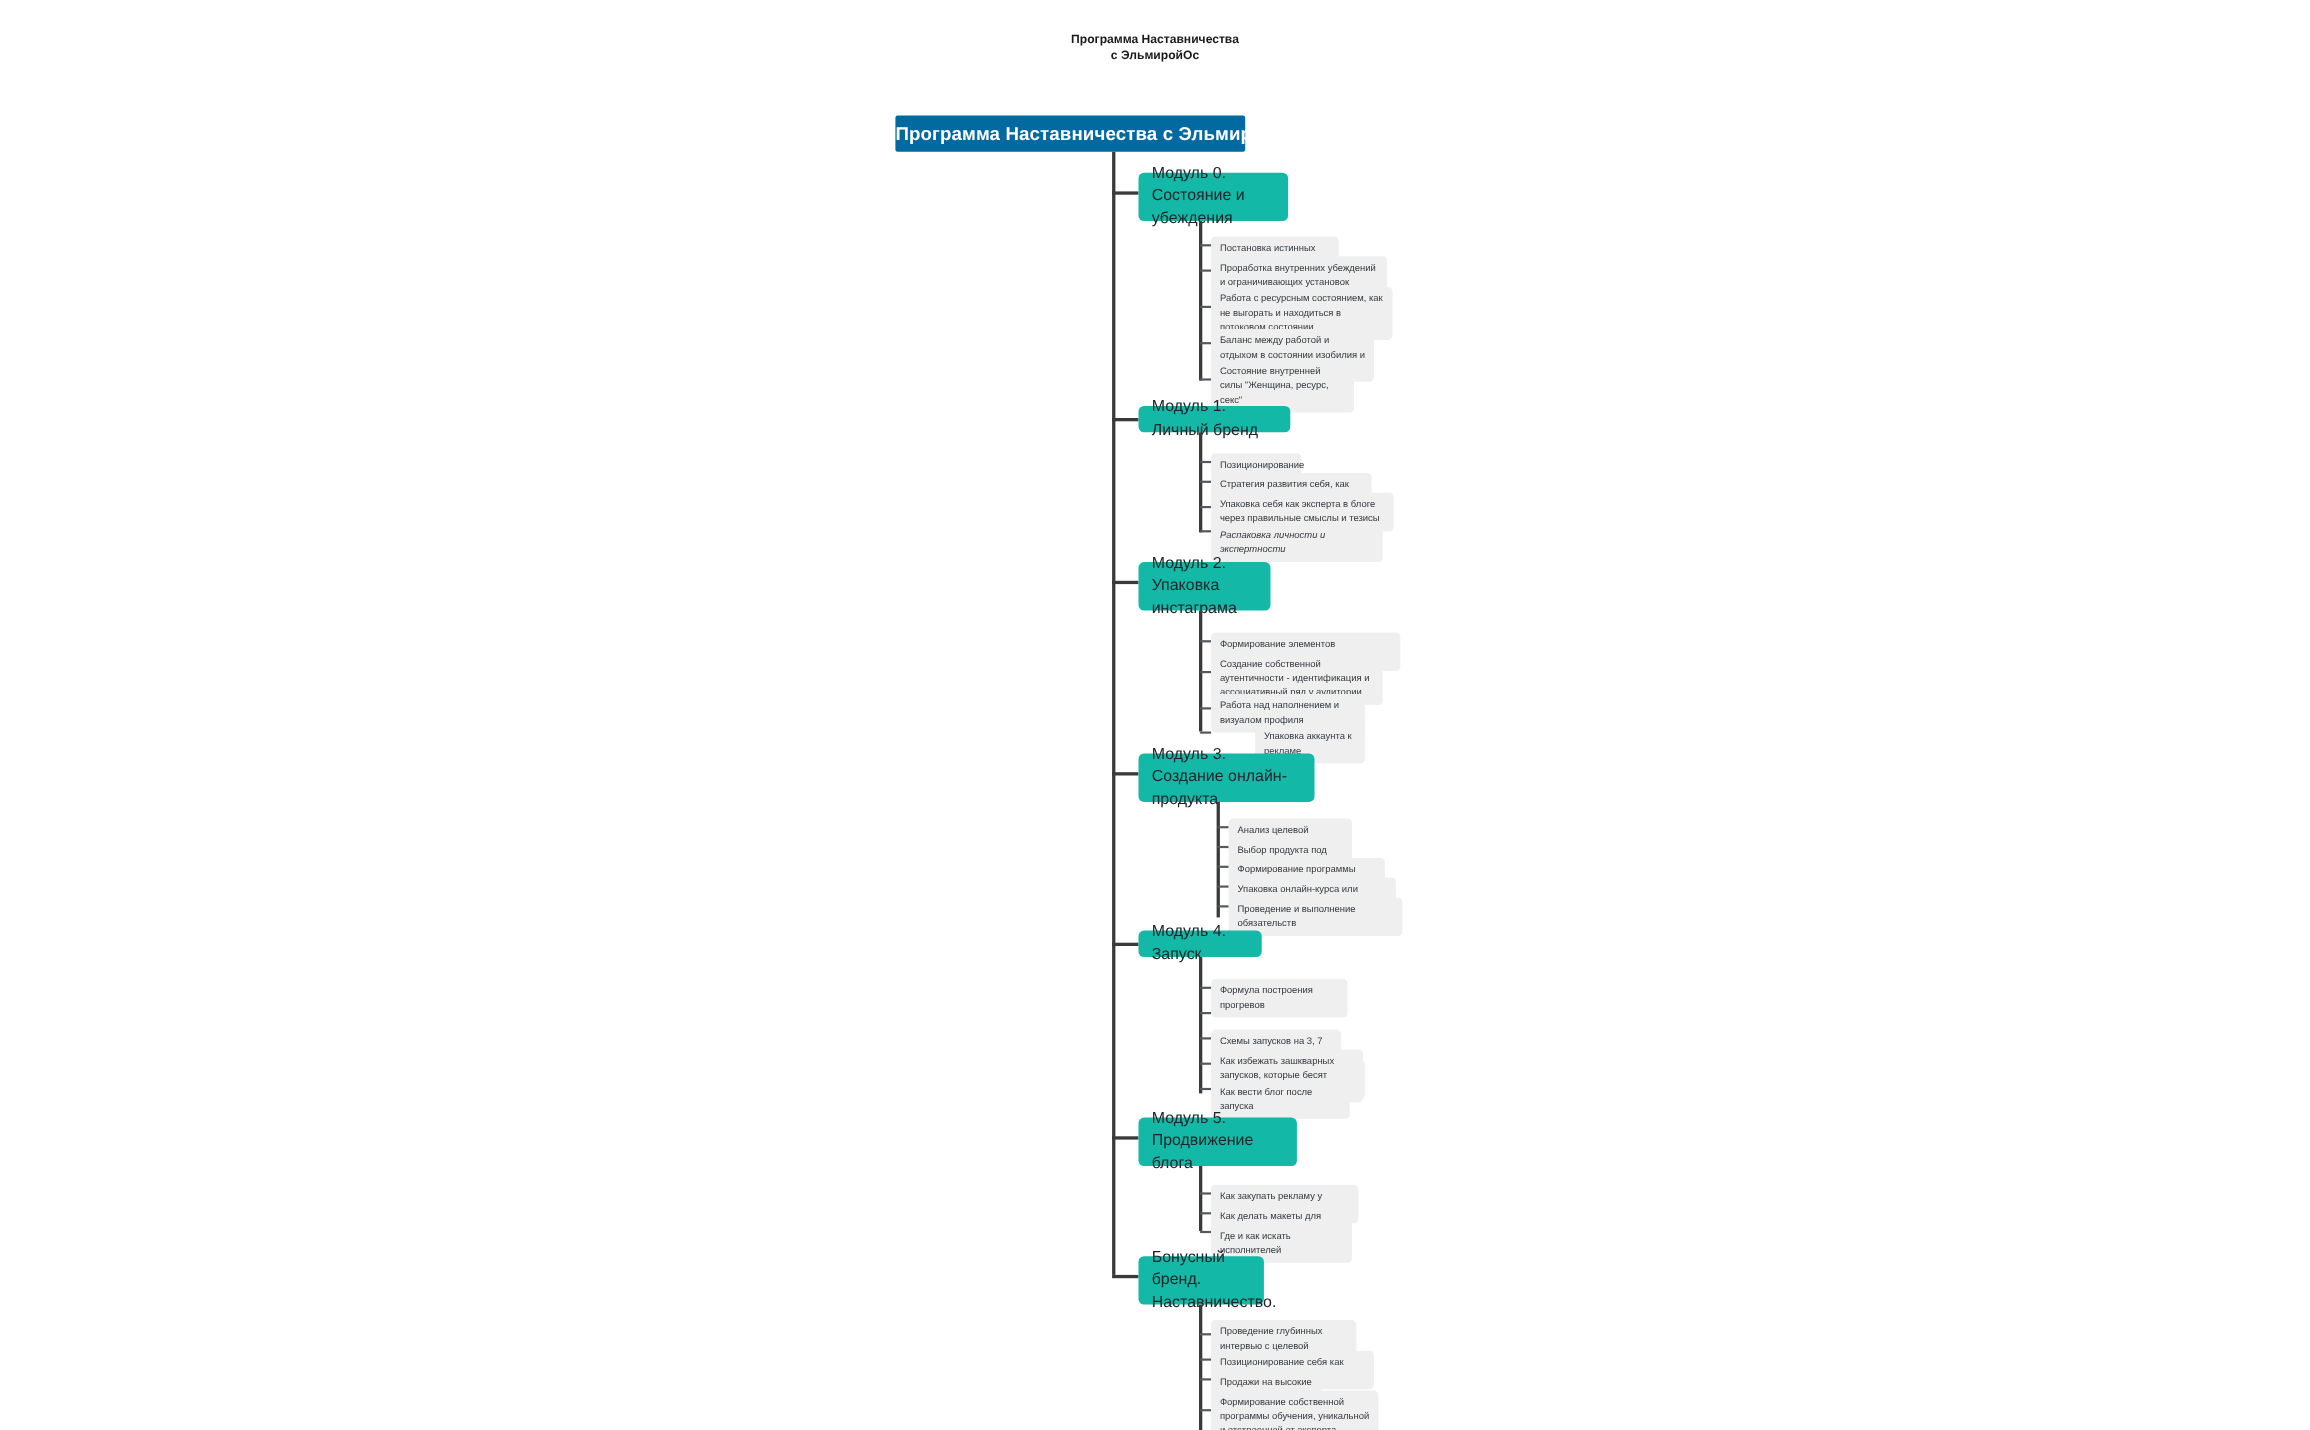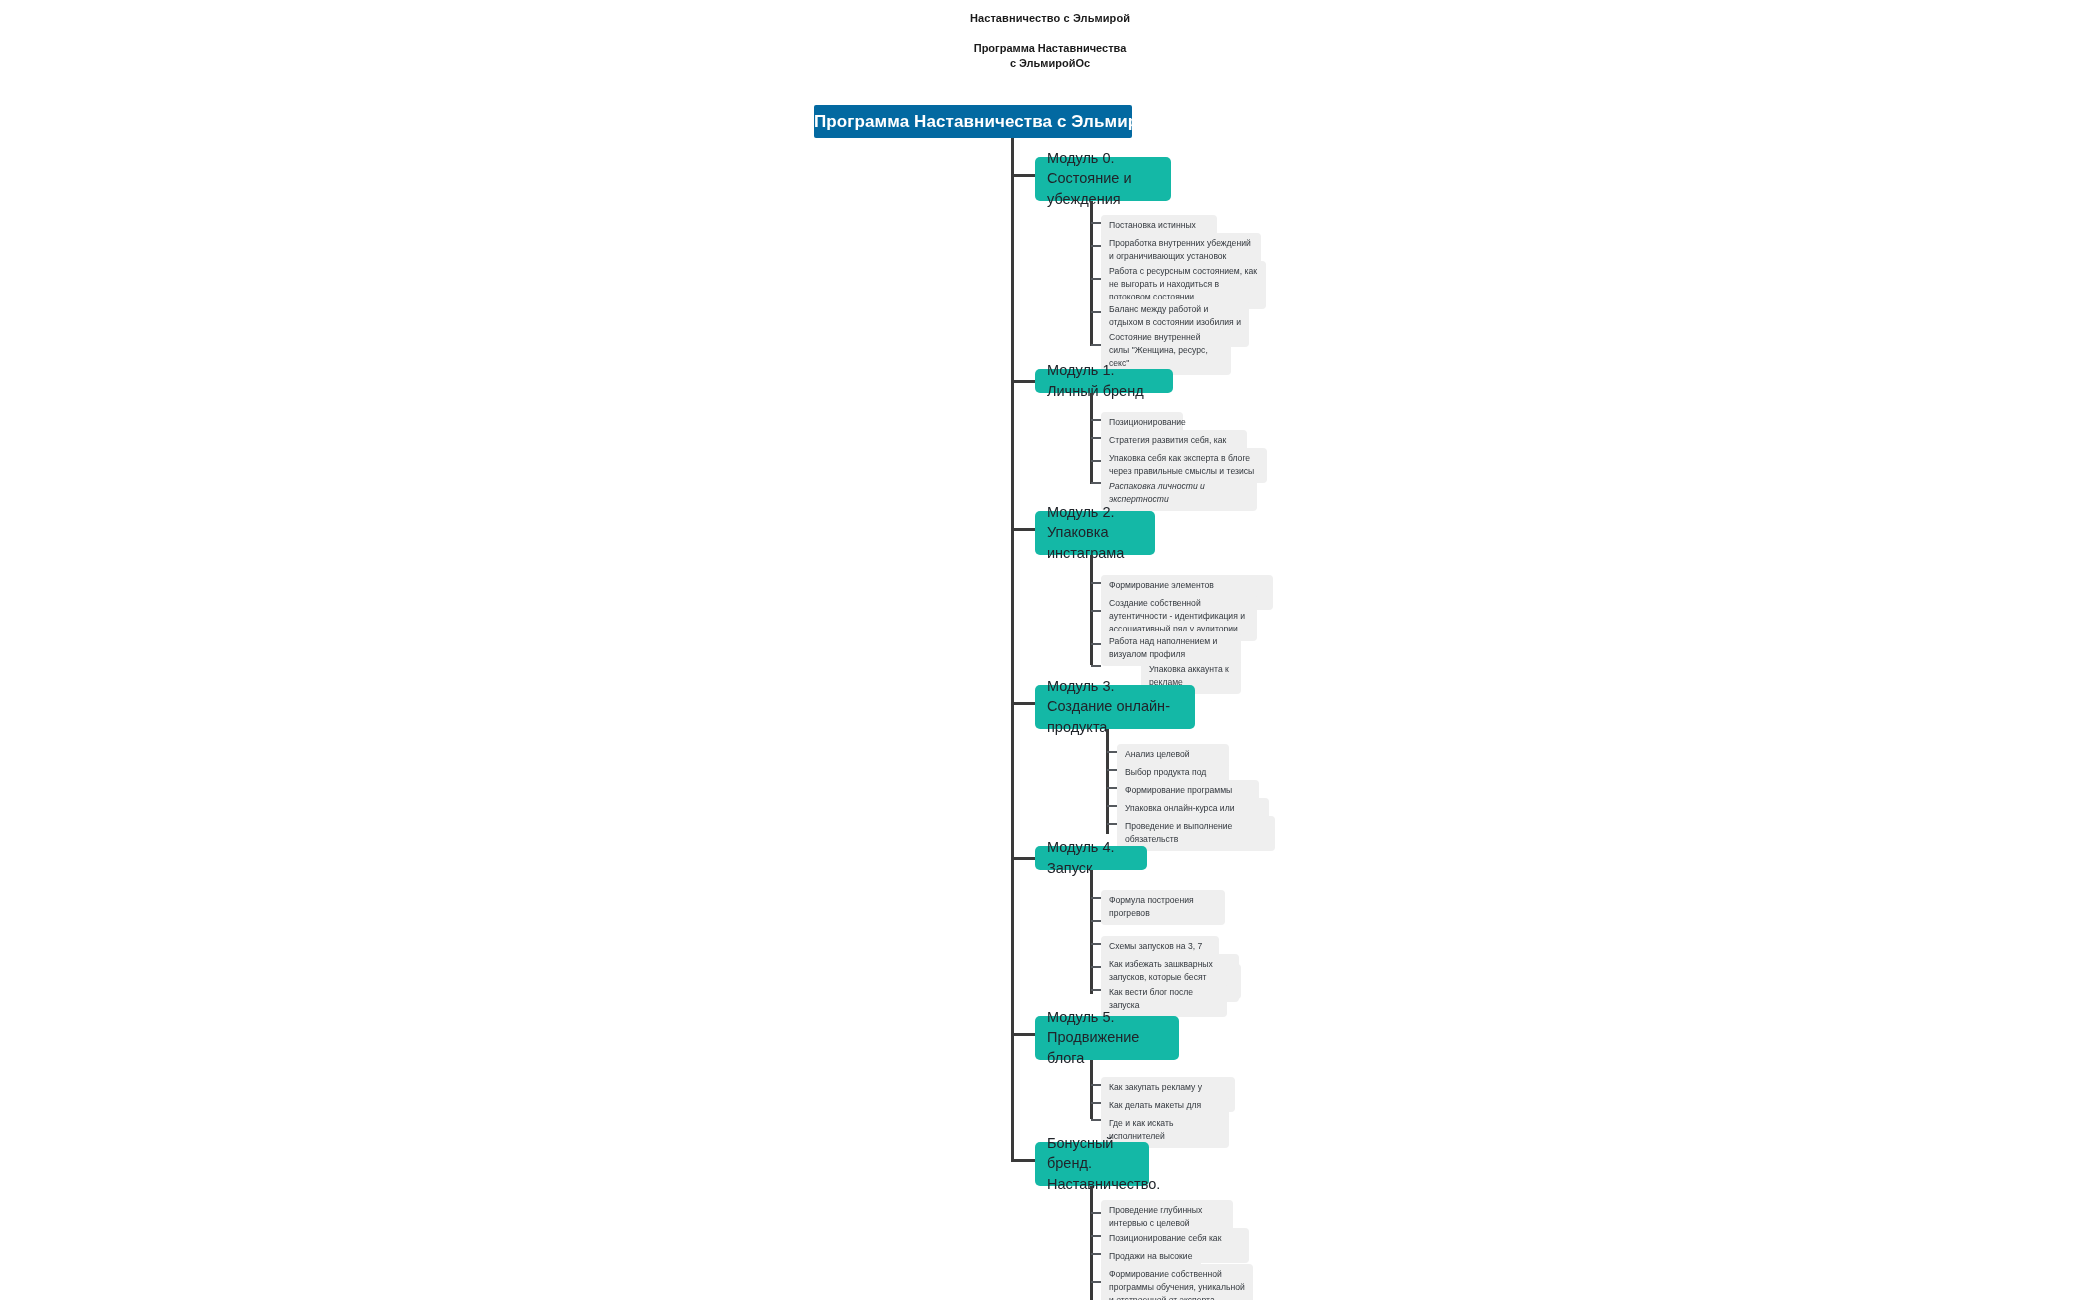--- a/index.html
+++ b/index.html
@@ -131,21 +131,20 @@
     position: absolute;
     width: 10px;
     height: 2px;
     background: #55595e;
   }
 </style>
 </head>
 <body>
 
 <div id="doc-header">
-  <div class="hdr-line-1">Наставничество с Эльмирой</div>
   <div class="hdr-line-2">
     <div>Программа Наставничества</div>
     <div>с ЭльмиройОс</div>
   </div>
 </div>
 
 <div id="mindmap">
 
   <div id="root-node">
     <span class="root-label">Программа Наставничества с Эльмирой</span>

